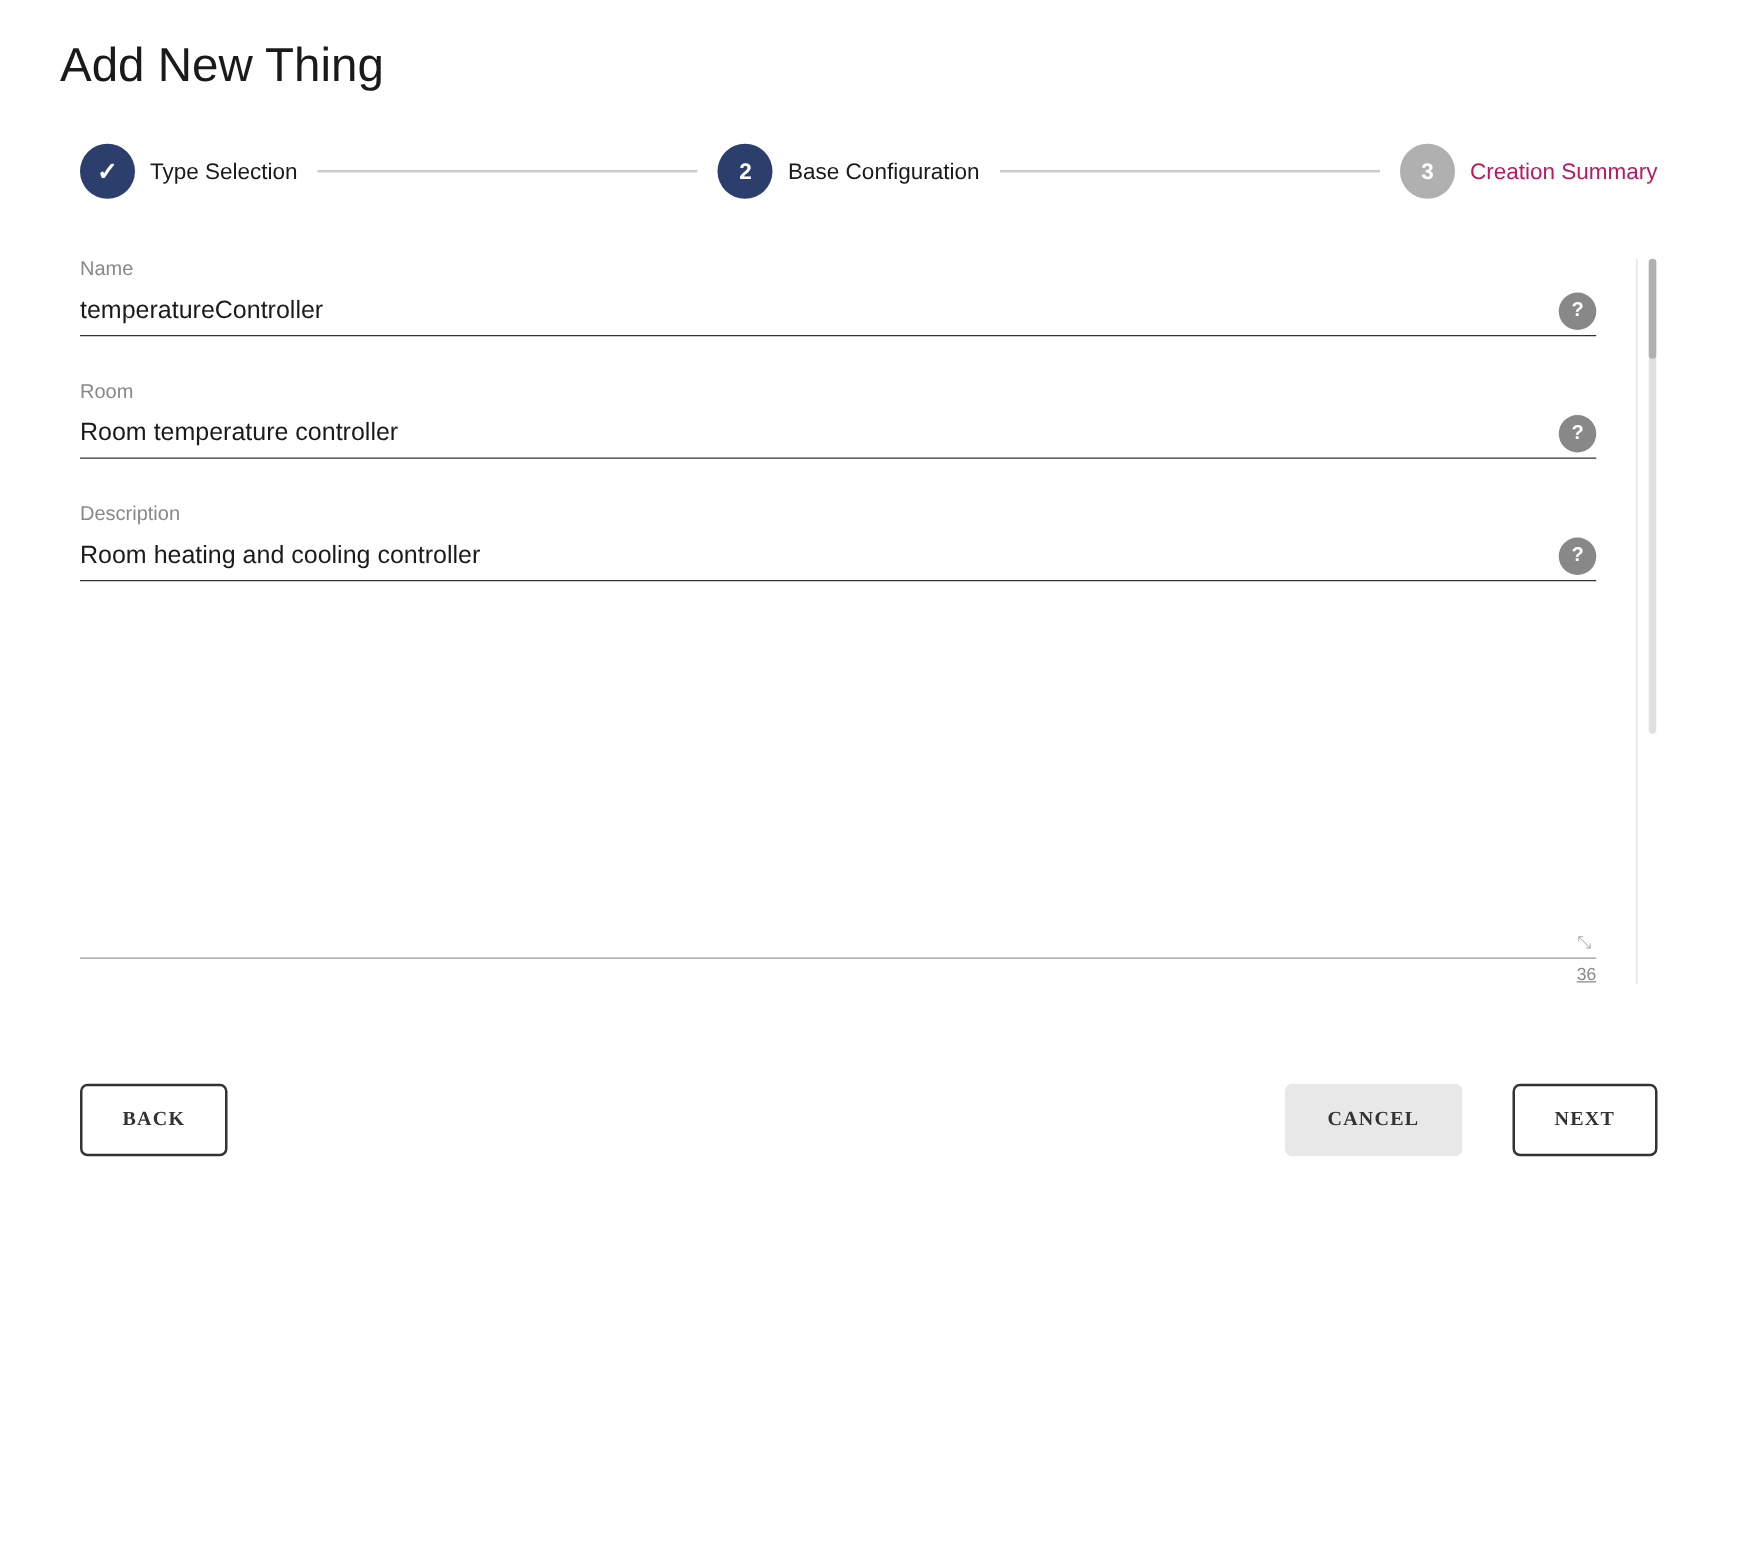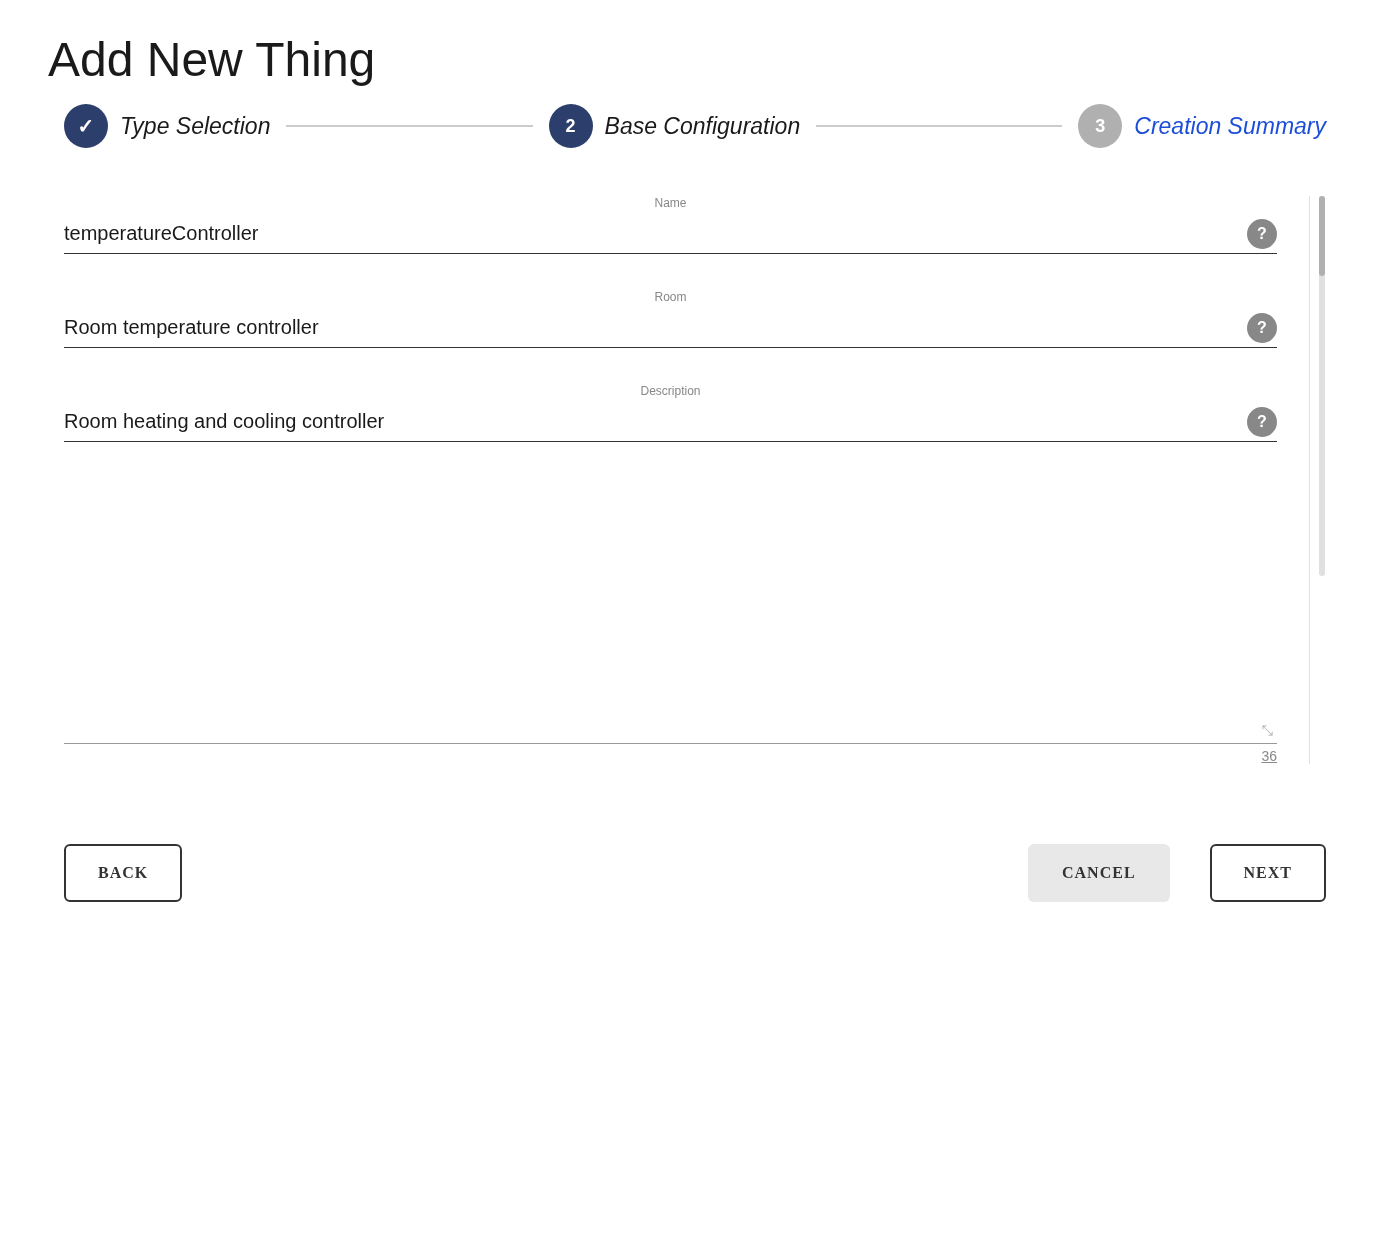--- a/index.html
+++ b/index.html
@@ -11,24 +11,24 @@
     body {
       font-family: 'Segoe UI', Arial, sans-serif;
       background: #ffffff;
       width: 1390px;
       min-height: 1244px;
       padding: 32px 48px;
       color: #333;
     }
 
     .page-title {
-      font-size: 48px;
+      font-size: 38px;
       font-weight: 400;
       color: #1a1a1a;
-      margin-bottom: 17px;
+      margin-bottom: 40px;
     }
 
     
     .stepper {
       display: flex;
       align-items: center;
       margin-bottom: 48px;
       padding: 0 16px;
     }
 
@@ -59,29 +59,28 @@
       background: #2c3e6b;
       color: #fff;
     }
 
     .step-circle.inactive {
       background: #b0b0b0;
       color: #fff;
     }
 
     .step-label {
-      font-size: 23px;
+      font-size: 18px;
       font-weight: 500;
       color: #1a1a1a;
       white-space: nowrap;
-      font-style: italic;
     }
 
     .step-label.inactive {
-      color: #1d4ed8;
+      color: #be185d;
       font-weight: 400;
     }
 
     .step-connector {
       flex: 1;
       height: 1.5px;
       background: #cccccc;
       margin: 0 16px;
       min-width: 80px;
     }
@@ -120,25 +119,24 @@
       background: #b0b0b0;
       border-radius: 3px;
     }
 
     
     .field-group {
       margin-bottom: 36px;
     }
 
     .field-label {
-      font-size: 12px;
+      font-size: 16px;
       color: #888;
       margin-bottom: 8px;
       display: block;
-      text-align: center;
     }
 
     .field-row {
       display: flex;
       align-items: center;
       gap: 0;
       border-bottom: 1.5px solid #333;
       padding-bottom: 4px;
     }
 

